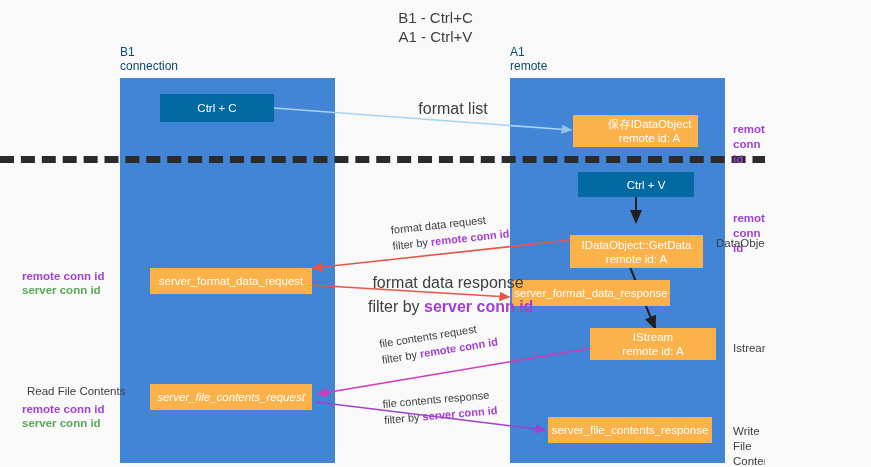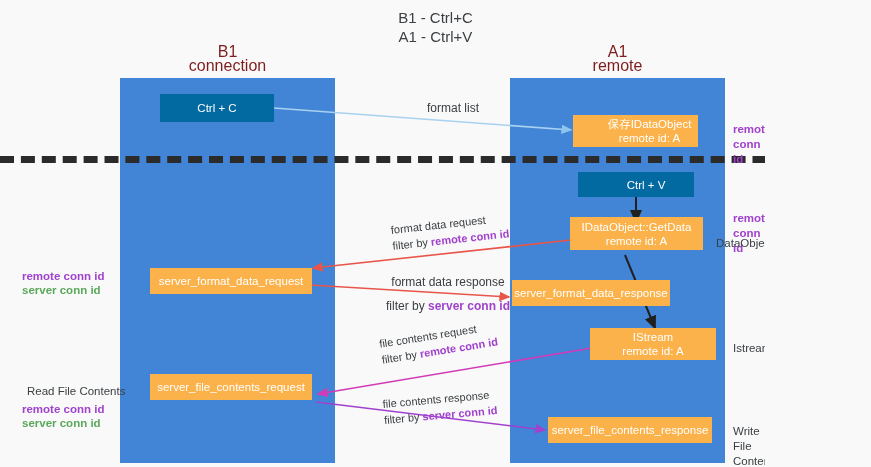--- a/index.html
+++ b/index.html
@@ -22,23 +22,22 @@
     left: 0; top: 8px; width: 871px;
     text-align: center;
     font-size: 15px;
     color: #3c4043;
     line-height: 19px;
     white-space: pre-line;
   }
 
   
   .col-head {
-    text-align: center;
-    font-size: 16px;
-    color: #7f1d1d;
+    font-size: 12px;
+    color: #0c4a6e;
     line-height: 14px;
     white-space: pre-line;
   }
   #head-b1 { left: 120px; top: 45px; width: 215px; }
   #head-a1 { left: 510px; top: 45px; width: 215px; }
 
   
   .lane { background: #4285d6; }
   #lane-b1 { left: 120px; top: 78px; width: 215px; height: 385px; }
   #lane-a1 { left: 510px; top: 78px; width: 215px; height: 385px; }
@@ -78,21 +77,21 @@
   
   .edge-label {
     font-size: 11px;
     color: #3c4043;
     line-height: 16px;
     white-space: nowrap;
     transform-origin: left top;
   }
   .edge-label .purple { font-size: 11px; }
   .edge-label-flat {
-    font-size: 12px;
+    font-size: 16px;
     color: #3c4043;
     line-height: 17px;
     white-space: nowrap;
     text-align: center;
   }
 
   svg#wires {
     position: absolute; left: 0; top: 0;
     width: 871px; height: 467px;
     pointer-events: none;
@@ -150,31 +149,31 @@
 
   <div class="abs" id="divider"></div>
 
   <div class="abs node green" style="left:160px; top:94px; width:114px; height:28px;">Ctrl + C</div>
 
   <div class="abs node orange" style="left:573px; top:115px; width:125px; height:32px;padding-left:32px;">保存IDataObject
 remote id: A</div>
 
   <div class="abs node green" style="left:578px; top:172px; width:116px; height:25px;padding-left:24px;">Ctrl + V</div>
 
-  <div class="abs node orange" style="left:570px; top:217px; width:133px; height:33px;">IDataObject::GetData
+  <div class="abs node orange" style="left:570px; top:235px; width:133px; height:33px;">IDataObject::GetData
 remote id: A</div>
 
   <div class="abs node orange" style="left:150px; top:268px; width:162px; height:26px;">server_format_data_request</div>
 
   <div class="abs node orange" style="left:512px; top:280px; width:158px; height:26px;">server_format_data_response</div>
 
   <div class="abs node orange" style="left:590px; top:328px; width:126px; height:32px;">IStream
 remote id: A</div>
 
-  <div class="abs node orange" style="left:150px; top:374px; width:162px; height:26px;">server_file_contents_request</div>
+  <div class="abs node orange" style="left:150px; top:384px; width:162px; height:26px;font-style:italic;">server_file_contents_request</div>
 
   <div class="abs node orange" style="left:548px; top:417px; width:164px; height:26px;">server_file_contents_response</div>
 
   <div class="abs edge-label-flat" style="left:398px; top:100px; width:110px;">format list</div>
 
   <div class="abs" style="left:390px; top:222px; transform: rotate(-6.2deg); transform-origin: left top;">
     <div class="edge-label">format data request</div>
     <div class="edge-label">
       <span>filter by </span><span class="purple">remote conn id</span>
     </div>

